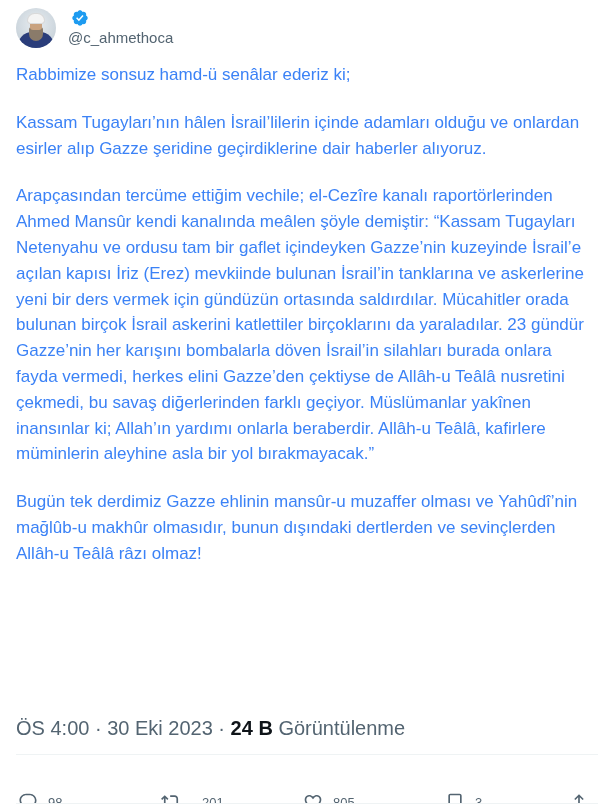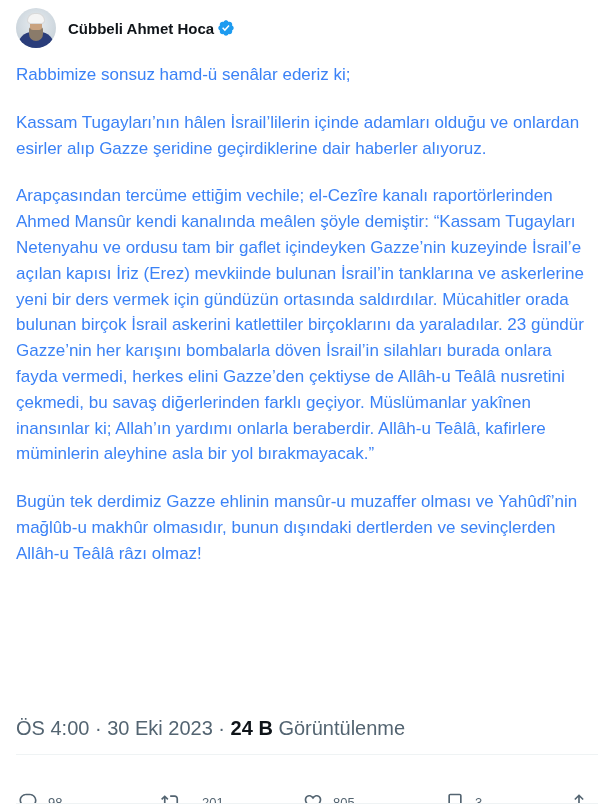--- a/index.html
+++ b/index.html
@@ -46,26 +46,26 @@
 
 <div class="header">
   <div class="avatar">
     <div class="robe"></div>
     <div class="beard"></div>
     <div class="face"></div>
     <div class="turban"></div>
   </div>
   <div class="names">
     <div class="name-row">
-      <span class="display-name">Cübbeli Ahmet Hoca</span>
       <svg class="verified" viewBox="0 0 24 24">
         <path fill="#1d9bf0" d="M22.25 12c0-1.43-.88-2.67-2.19-3.34.46-1.39.2-2.9-.81-3.91s-2.52-1.27-3.91-.81c-.66-1.31-1.91-2.19-3.34-2.19s-2.67.88-3.33 2.19c-1.4-.46-2.91-.2-3.92.81s-1.26 2.52-.8 3.91c-1.31.67-2.2 1.91-2.2 3.34s.89 2.67 2.2 3.34c-.46 1.39-.21 2.9.8 3.91s2.52 1.26 3.91.81c.67 1.31 1.91 2.19 3.34 2.19s2.68-.88 3.34-2.19c1.39.45 2.9.2 3.91-.81s1.27-2.52.81-3.91c1.31-.67 2.19-1.91 2.19-3.34z"></path>
         <path fill="#ffffff" d="M10.54 16.2l-3.75-3.74 1.41-1.42 2.26 2.26 4.8-5.23 1.47 1.36-6.19 6.77z"></path>
       </svg>
     </div>
+    <div class="handle">@c_ahmethoca</div>
   </div>
 </div>
 
 <div class="tweet-text">
   <p>Rabbimize sonsuz hamd-ü senâlar ederiz ki;</p>
   <p>Kassam Tugayları’nın hâlen İsrail’lilerin içinde adamları olduğu ve onlardan esirler alıp Gazze şeridine geçirdiklerine dair haberler alıyoruz.</p>
   <p>Arapçasından tercüme ettiğim vechile; el-Cezîre kanalı raportörlerinden Ahmed Mansûr kendi kanalında meâlen şöyle demiştir: “Kassam Tugayları Netenyahu ve ordusu tam bir gaflet içindeyken Gazze’nin kuzeyinde İsrail’e açılan kapısı İriz (Erez) mevkiinde bulunan İsrail’in tanklarına ve askerlerine yeni bir ders vermek için gündüzün ortasında saldırdılar. Mücahitler orada bulunan birçok İsrail askerini katlettiler birçoklarını da yaraladılar. 23 gündür Gazze’nin her karışını bombalarla döven İsrail’in silahları burada onlara fayda vermedi, herkes elini Gazze’den çektiyse de Allâh-u Teâlâ nusretini çekmedi, bu savaş diğerlerinden farklı geçiyor. Müslümanlar yakînen inansınlar ki; Allah’ın yardımı onlarla beraberdir. Allâh-u Teâlâ, kafirlere müminlerin aleyhine asla bir yol bırakmayacak.”</p>
   <p>Bugün tek derdimiz Gazze ehlinin mansûr-u muzaffer olması ve Yahûdî’nin mağlûb-u makhûr olmasıdır, bunun dışındaki dertlerden ve sevinçlerden Allâh-u Teâlâ râzı olmaz!</p>
 </div>
 

